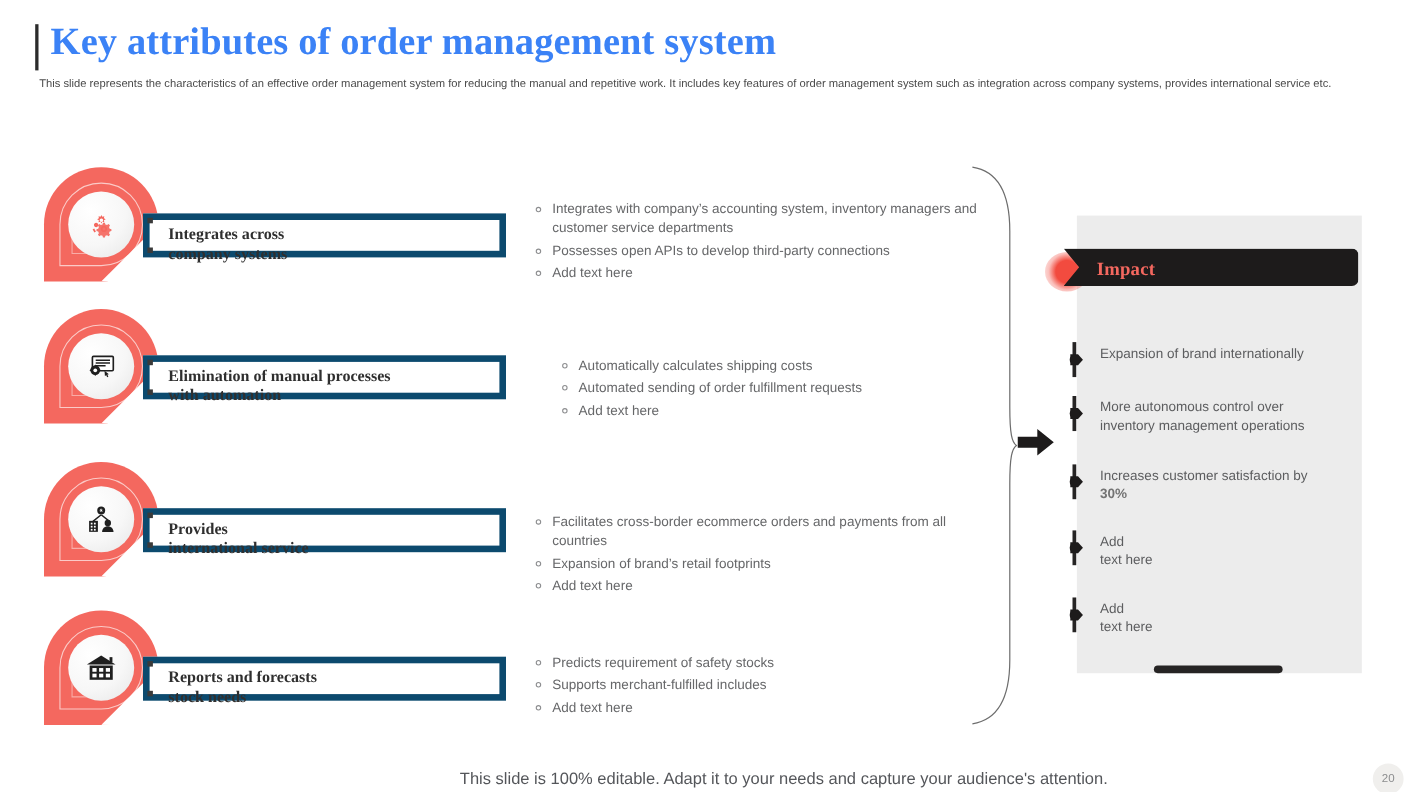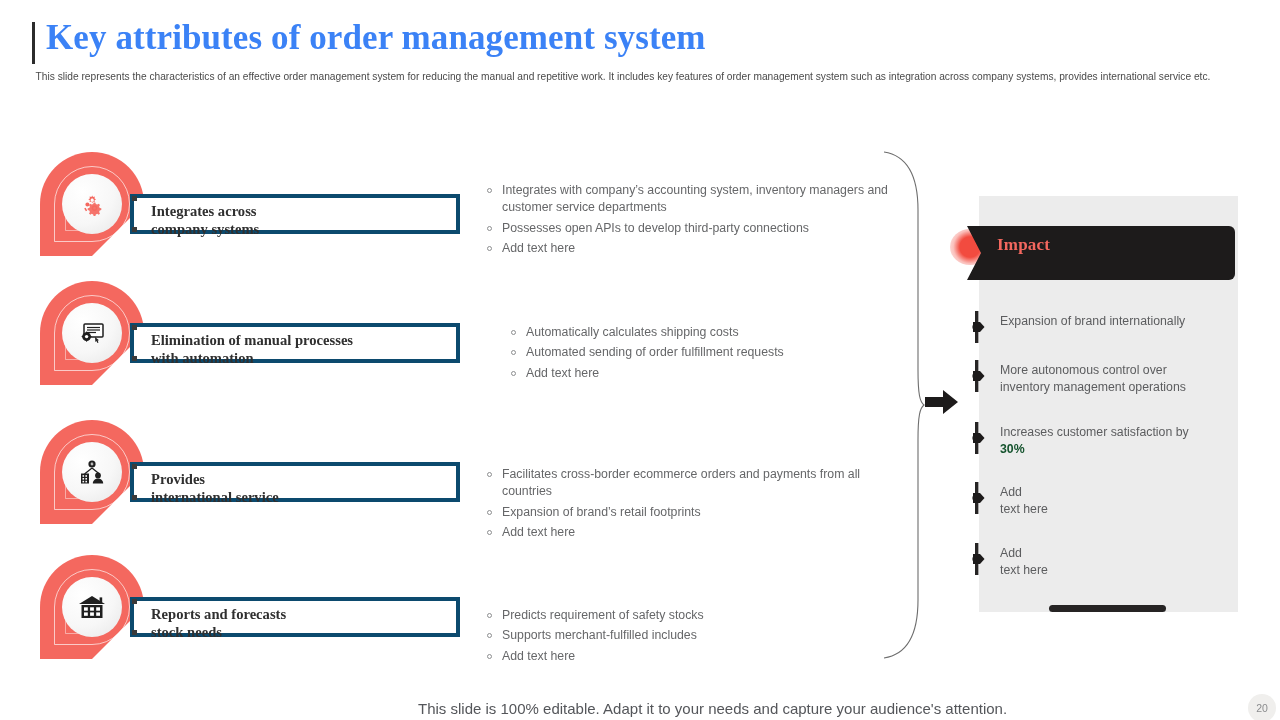--- a/index.html
+++ b/index.html
@@ -48,21 +48,21 @@
   }
   .drop .disc svg{display:block;}
   .drop .wedge{
     position:absolute;left:52px;top:52px;width:52px;height:52px;
     background:#ffffff;
     clip-path:polygon(100% 0,100% 100%,0 100%);
   }
 
   .labelbox{
     position:absolute;left:130px;top:42px;width:330px;height:40px;
-    border:4px solid #0c4a6e;background:#ffffff;box-sizing:border-box;
+    border:6px solid #0c4a6e;background:#ffffff;box-sizing:border-box;
   }
   .labelbox .txt{
     position:absolute;left:17px;top:4px;width:310px;
     font-family:"Liberation Serif",serif;font-weight:700;font-size:14.6px;
     line-height:18px;color:#2f2f2f;
   }
   .handle{position:absolute;width:5px;height:5px;background:#3a3a3a;}
   .h-tl{left:-2px;top:-2px;}
   .h-bl{left:-2px;bottom:-2px;}
 
@@ -80,21 +80,21 @@
   
   .brace{position:absolute;left:880px;top:150px;width:46px;height:510px;}
   .arrow-mid{position:absolute;left:925px;top:388px;width:34px;height:28px;}
 
   
   .impact-panel{
     position:absolute;left:979px;top:196px;width:259px;height:416px;
     background:#ececec;
   }
   .impact-bar{
-    position:absolute;left:967px;top:226px;width:268px;height:54px;
+    position:absolute;left:967px;top:226px;width:268px;height:34px;
     background:#1d1b1b;
     border-radius:0 6px 6px 0;
     clip-path:polygon(0 0, 100% 0, 100% 100%, 0 100%, 14px 50%);
   }
   .impact-bar .t{
     position:absolute;left:30px;top:9px;
     font-family:"Liberation Serif",serif;font-weight:700;font-size:17px;
     color:#f4685f;letter-spacing:.2px;
   }
   .impact-glow{
@@ -105,21 +105,21 @@
     position:absolute;left:1049px;top:605px;width:117px;height:7px;
     background:#262424;border-radius:4px;
   }
 
   .tl-item{position:absolute;left:972px;width:250px;}
   .tl-item .mark{position:absolute;left:0;top:0;width:13px;height:32px;}
   .tl-item .mtxt{
     position:absolute;left:28px;top:2px;width:215px;
     font-size:12.3px;line-height:17.4px;color:#5c5d5f;
   }
-  .tl-item .mtxt b{font-weight:700;color:#14532d;}
+  .tl-item .mtxt b{font-weight:700;color:#737373;}
 
   
   .footer{
     position:absolute;left:418px;top:700px;
     font-size:15px;color:#54565a;
   }
   .pagenum{
     position:absolute;left:1248px;top:694px;width:28px;height:28px;border-radius:50%;
     background:#f0efed;color:#8b8c8e;font-size:10.5px;
     display:flex;align-items:center;justify-content:center;
@@ -314,18 +314,18 @@
     <div class="bullets" style="left: 502px; top: 324px;">
       <div class="b">Automatically calculates shipping costs</div>
       <div class="b">Automated sending of order fulfillment requests</div>
       <div class="b">Add text here</div>
     </div>
     <div class="bullets" style="left: 478px; top: 450px; margin-top: 16px;">
       <div class="b">Facilitates cross-border ecommerce orders and payments from all countries</div>
       <div class="b">Expansion of brand’s retail footprints</div>
       <div class="b">Add text here</div>
     </div>
-    <div class="bullets" style="left: 478px; top: 607px;">
+    <div class="bullets" style="left: 478px; top: 594px;">
       <div class="b">Predicts requirement  of safety stocks</div>
       <div class="b">Supports merchant-fulfilled includes</div>
       <div class="b">Add text here</div>
     </div>
   </div>
 
 </body></html>

